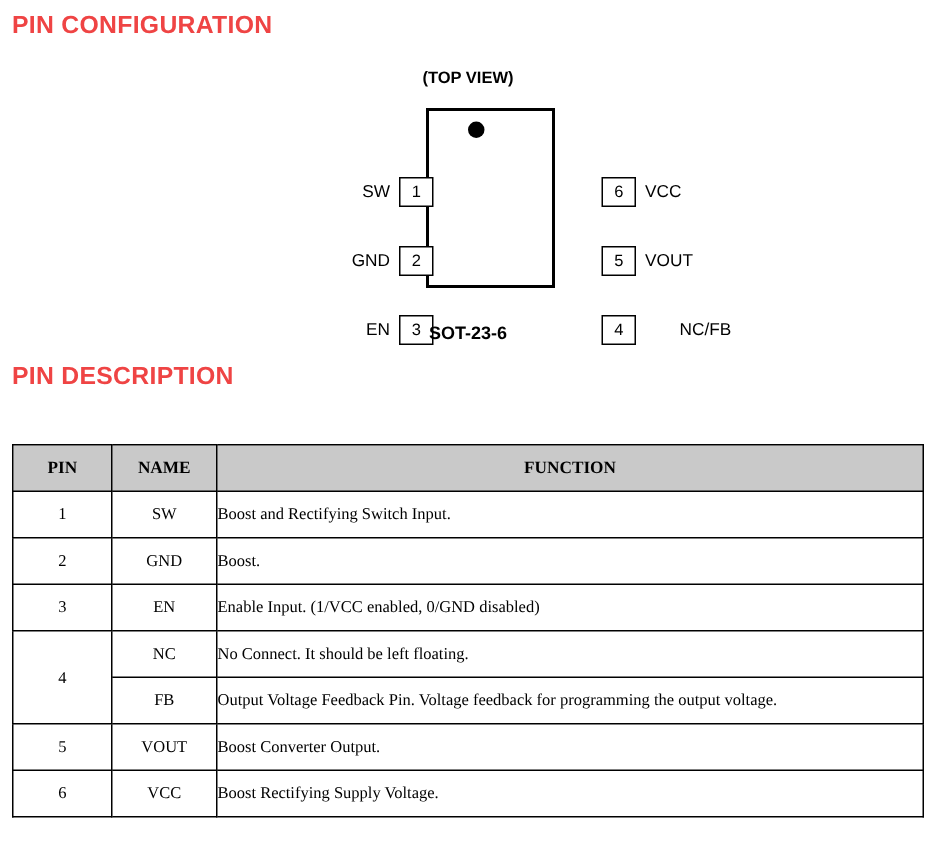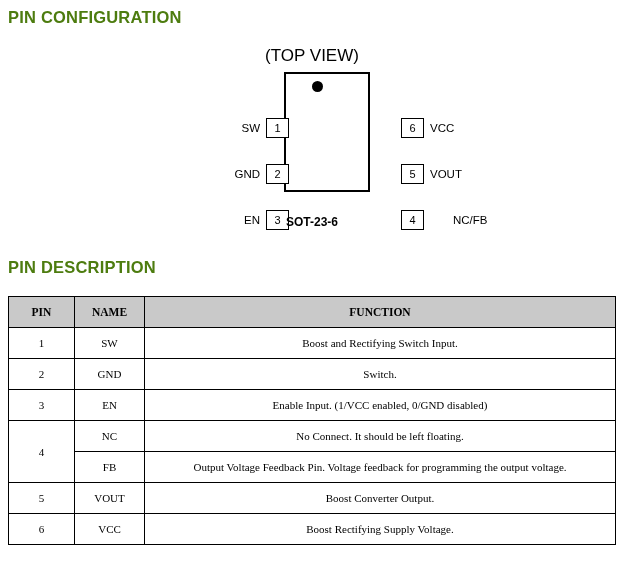--- a/index.html
+++ b/index.html
@@ -20,41 +20,41 @@
     width: 624px;
     height: 577px;
   }
 
   
   .section-title {
     position: absolute;
     font-size: 16.5px;
     font-weight: bold;
     letter-spacing: 0.2px;
-    color: #4d7c0f;
+    color: #ef4444;
   }
   #pin-config-title { left: 8px; top: 8px; }
-  #pin-desc-title   { left: 8px; top: 258px; }
+  #pin-desc-title   { left: 8px; top: 242px; }
 
   
   .pkg-area {
     position: absolute;
     left: 0;
     top: 40px;
     width: 624px;
     height: 190px;
   }
   .top-view-label {
     position: absolute;
     left: 0;
     top: 6px;
     width: 624px;
     text-align: center;
-    font-size: 17px;
-    font-weight: normal;
+    font-size: 11px;
+    font-weight: bold;
   }
   .pkg-body {
     position: absolute;
     left: 284px;
     top: 32px;
     width: 86px;
     height: 120px;
     border: 2px solid #000;
     background: #ffffff;
     box-sizing: border-box;
@@ -138,21 +138,21 @@
     font-size: 11.5px;
     text-align: center;
     height: 30px;
   }
   .col-pin      { width: 66px; }
   .col-name     { width: 70px; }
   .col-function { width: auto; }
 
   .cell-center { text-align: center; }
   .cell-func {
-    text-align: center;
+    text-align: left;
     padding-left: 7px;
   }
 </style>
 </head>
 <body>
 
 <div class="page">
 
   <div class="section-title" id="pin-config-title">PIN CONFIGURATION</div>
 
@@ -201,21 +201,21 @@
     </thead>
     <tbody>
       <tr>
         <td class="cell-center">1</td>
         <td class="cell-center">SW</td>
         <td class="cell-func">Boost and Rectifying Switch Input.</td>
       </tr>
       <tr>
         <td class="cell-center">2</td>
         <td class="cell-center">GND</td>
-        <td class="cell-func">Switch.</td>
+        <td class="cell-func">Boost.</td>
       </tr>
       <tr>
         <td class="cell-center">3</td>
         <td class="cell-center">EN</td>
         <td class="cell-func">Enable Input. (1/VCC enabled, 0/GND disabled)</td>
       </tr>
       <tr>
         <td class="cell-center" rowspan="2">4</td>
         <td class="cell-center">NC</td>
         <td class="cell-func">No Connect. It should be left floating.</td>

